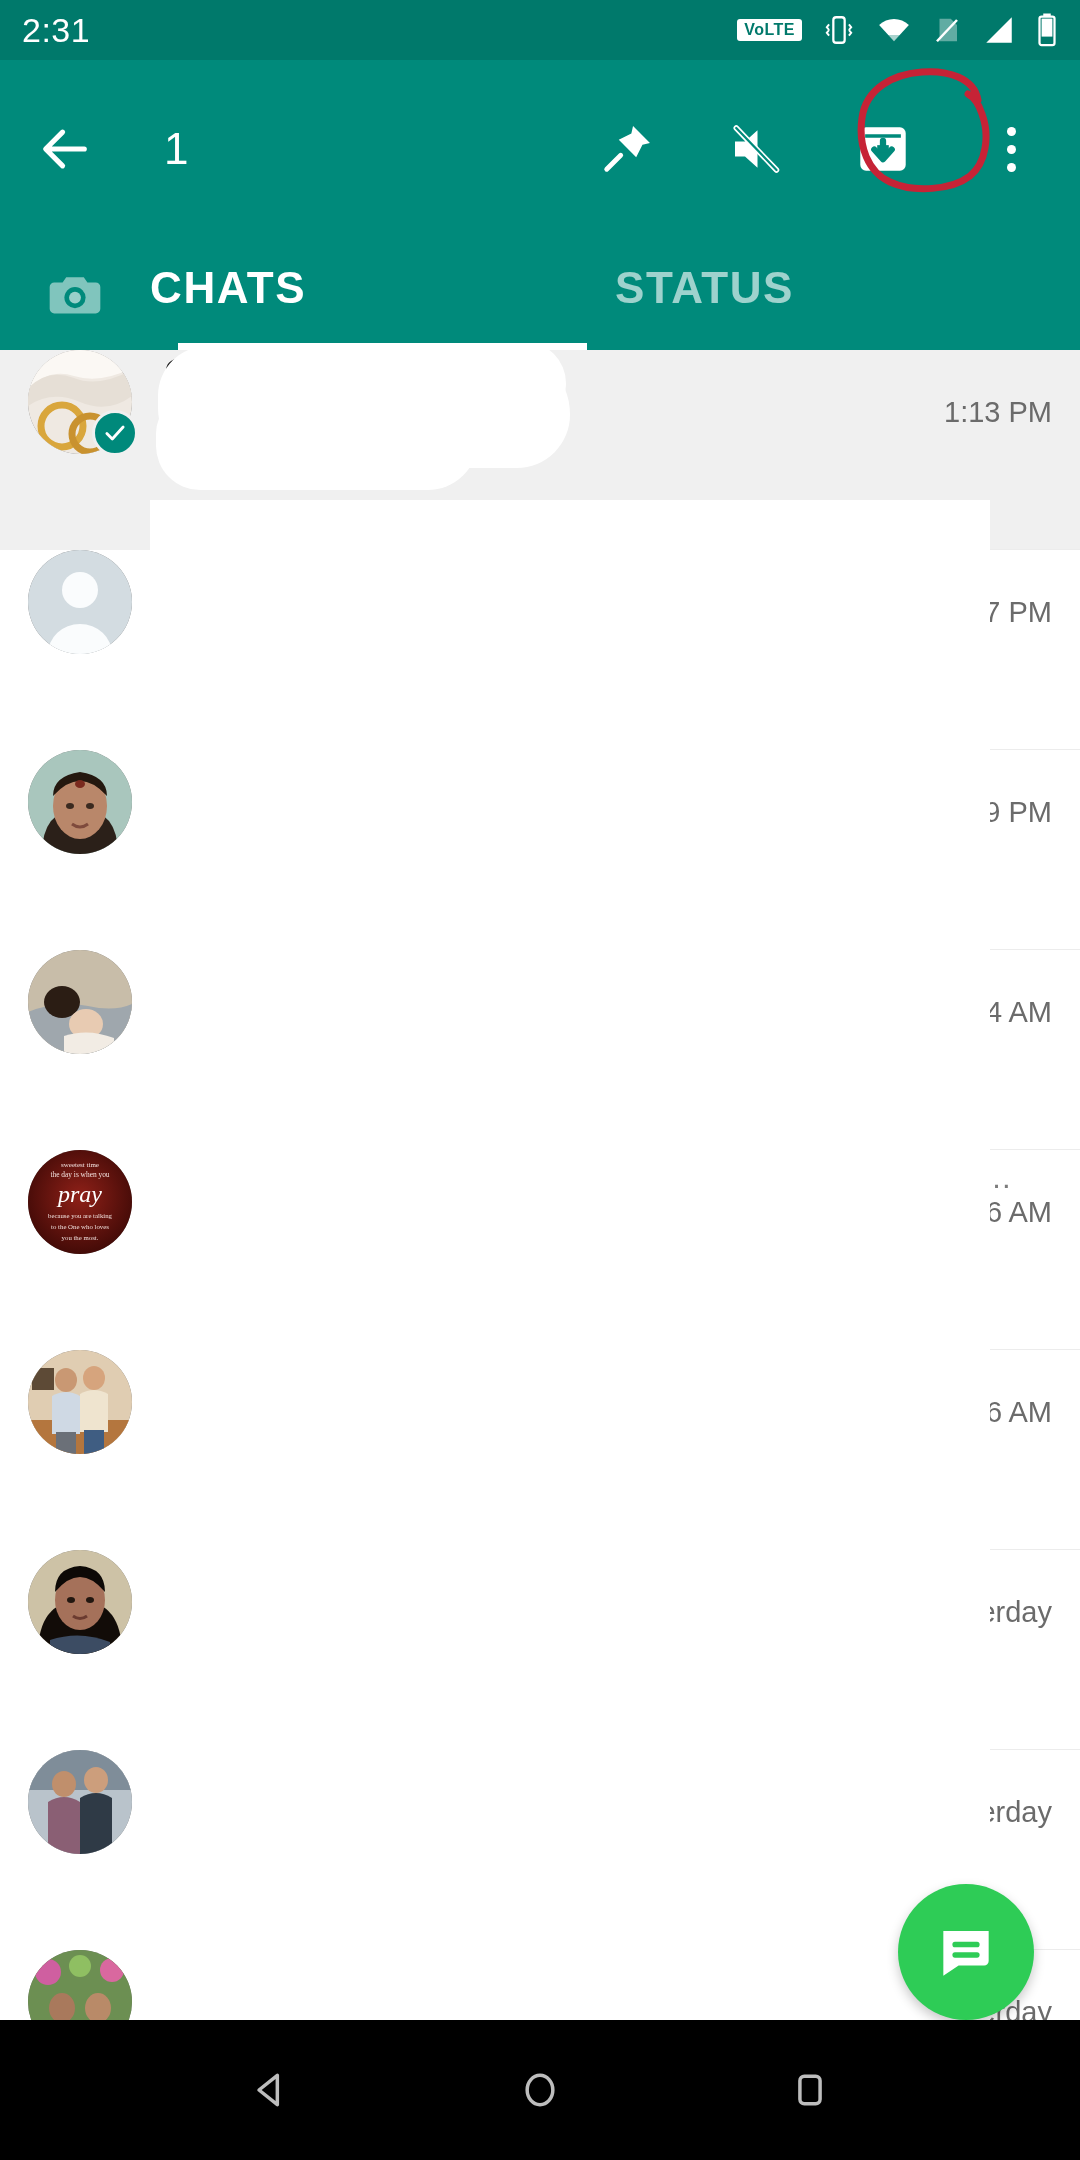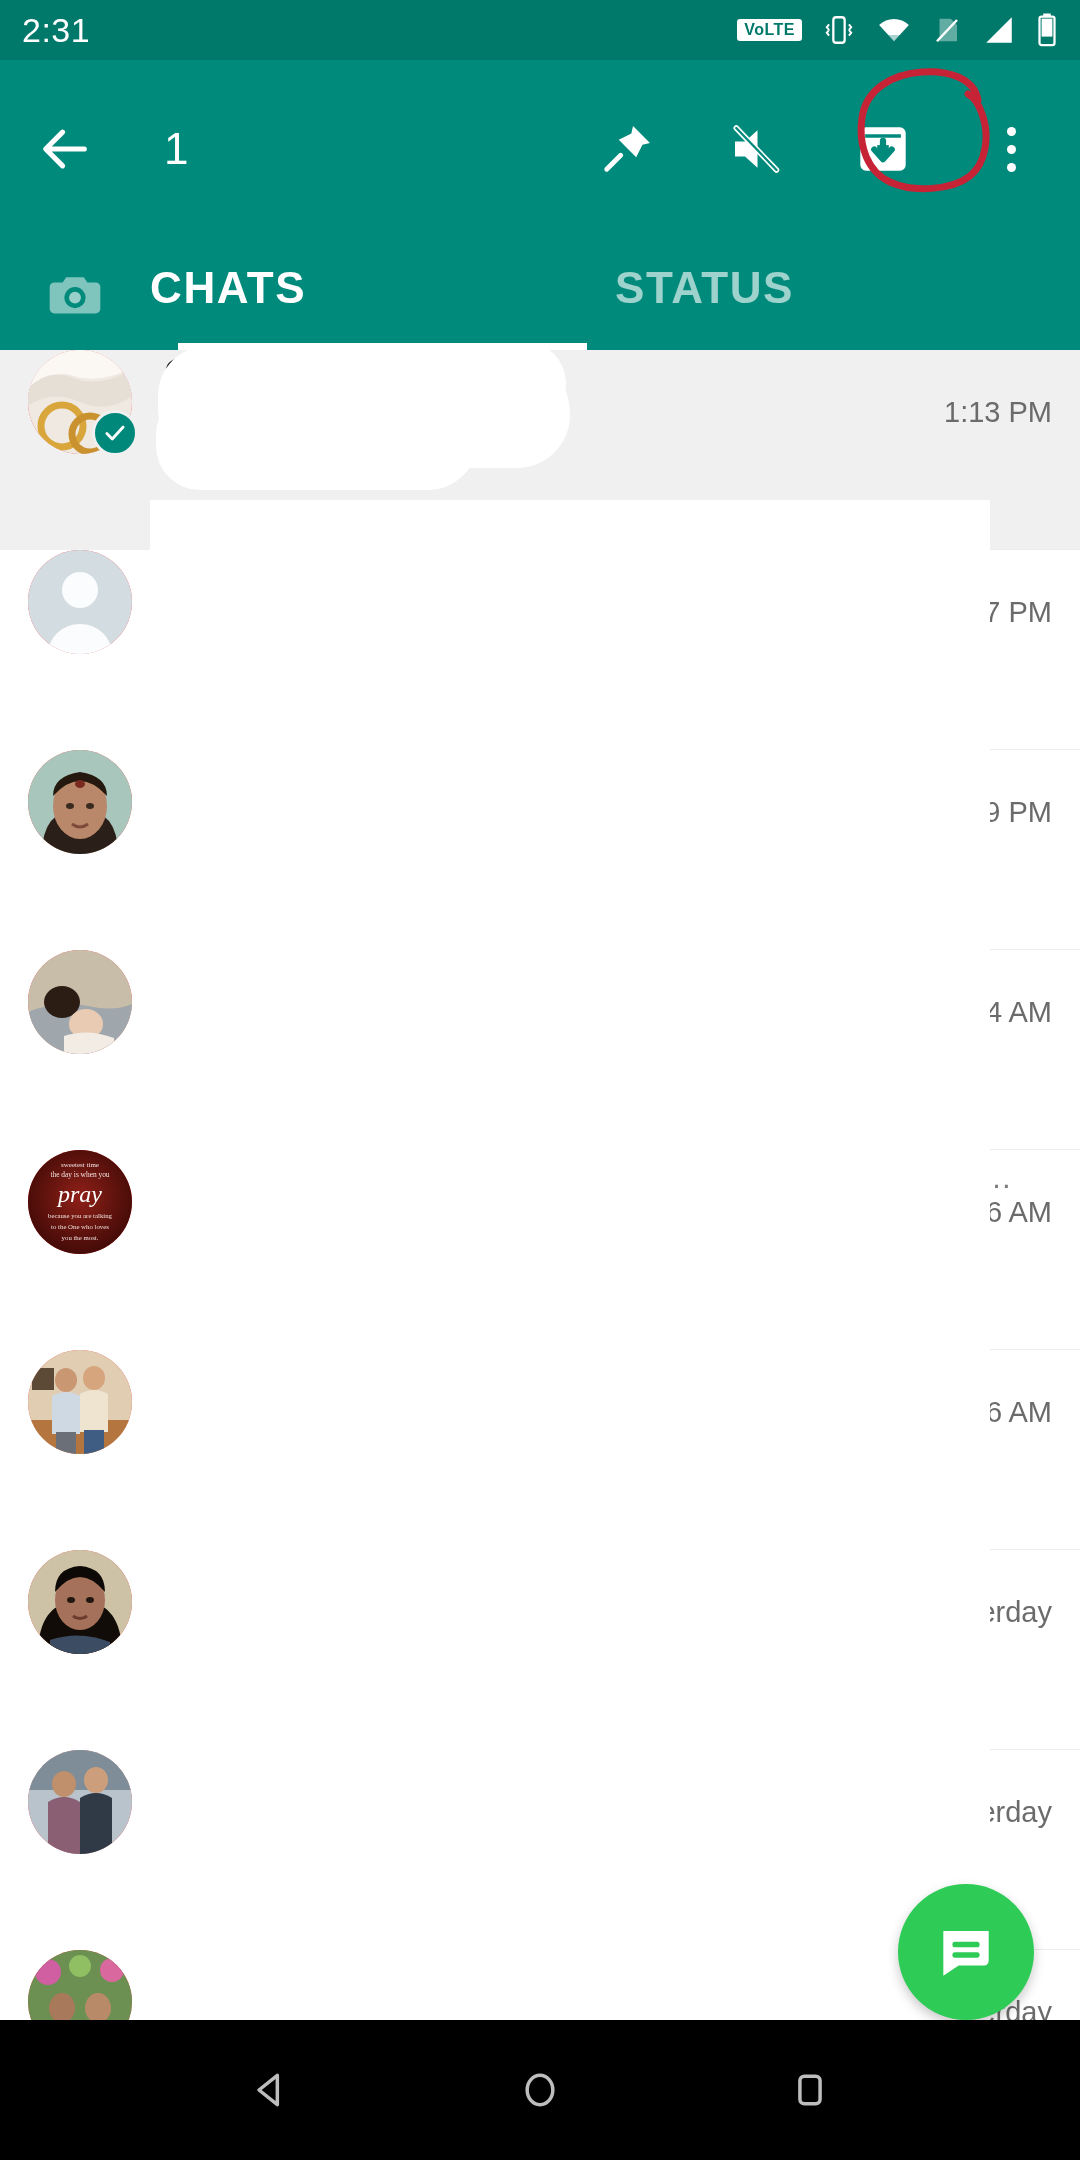--- a/index.html
+++ b/index.html
@@ -53,21 +53,21 @@
   
   .list { position:absolute; top:350px; left:0; width:1080px;
           height:1670px; background:#fff; overflow:hidden; }
   .row { position:relative; height:200px; display:flex; align-items:flex-start;
          padding:0 28px; background:#ffffff; }
   .row.selected { background:#f0f0f0; }
   .row::after { content:""; position:absolute; left:158px; right:0; bottom:0;
                 height:1px; background:#ececec; }
   .av-wrap { position:relative; width:104px; height:104px; flex:0 0 104px; }
   .avatar { width:104px; height:104px; border-radius:50%; overflow:hidden;
-            position:relative; background:#ef4444; }
+            position:relative; background:#737373; }
   .avatar svg, .avatar div { display:block; }
   .check { position:absolute; right:-6px; bottom:-2px; width:46px; height:46px;
            border-radius:50%; background:#00897b; border:3px solid #f0f0f0;
            display:flex; align-items:center; justify-content:center; }
   .body { flex:1; height:126px; margin-left:32px; position:relative; }
   .name { font-size:37px; color:#111; line-height:46px;
           white-space:nowrap; overflow:hidden; }
   .msg { font-size:31px; color:#7c7c7c; line-height:44px; margin-top:6px;
          white-space:nowrap; overflow:hidden; }
   .time { font-size:29px; color:#6b6b6b; position:absolute; right:28px;

